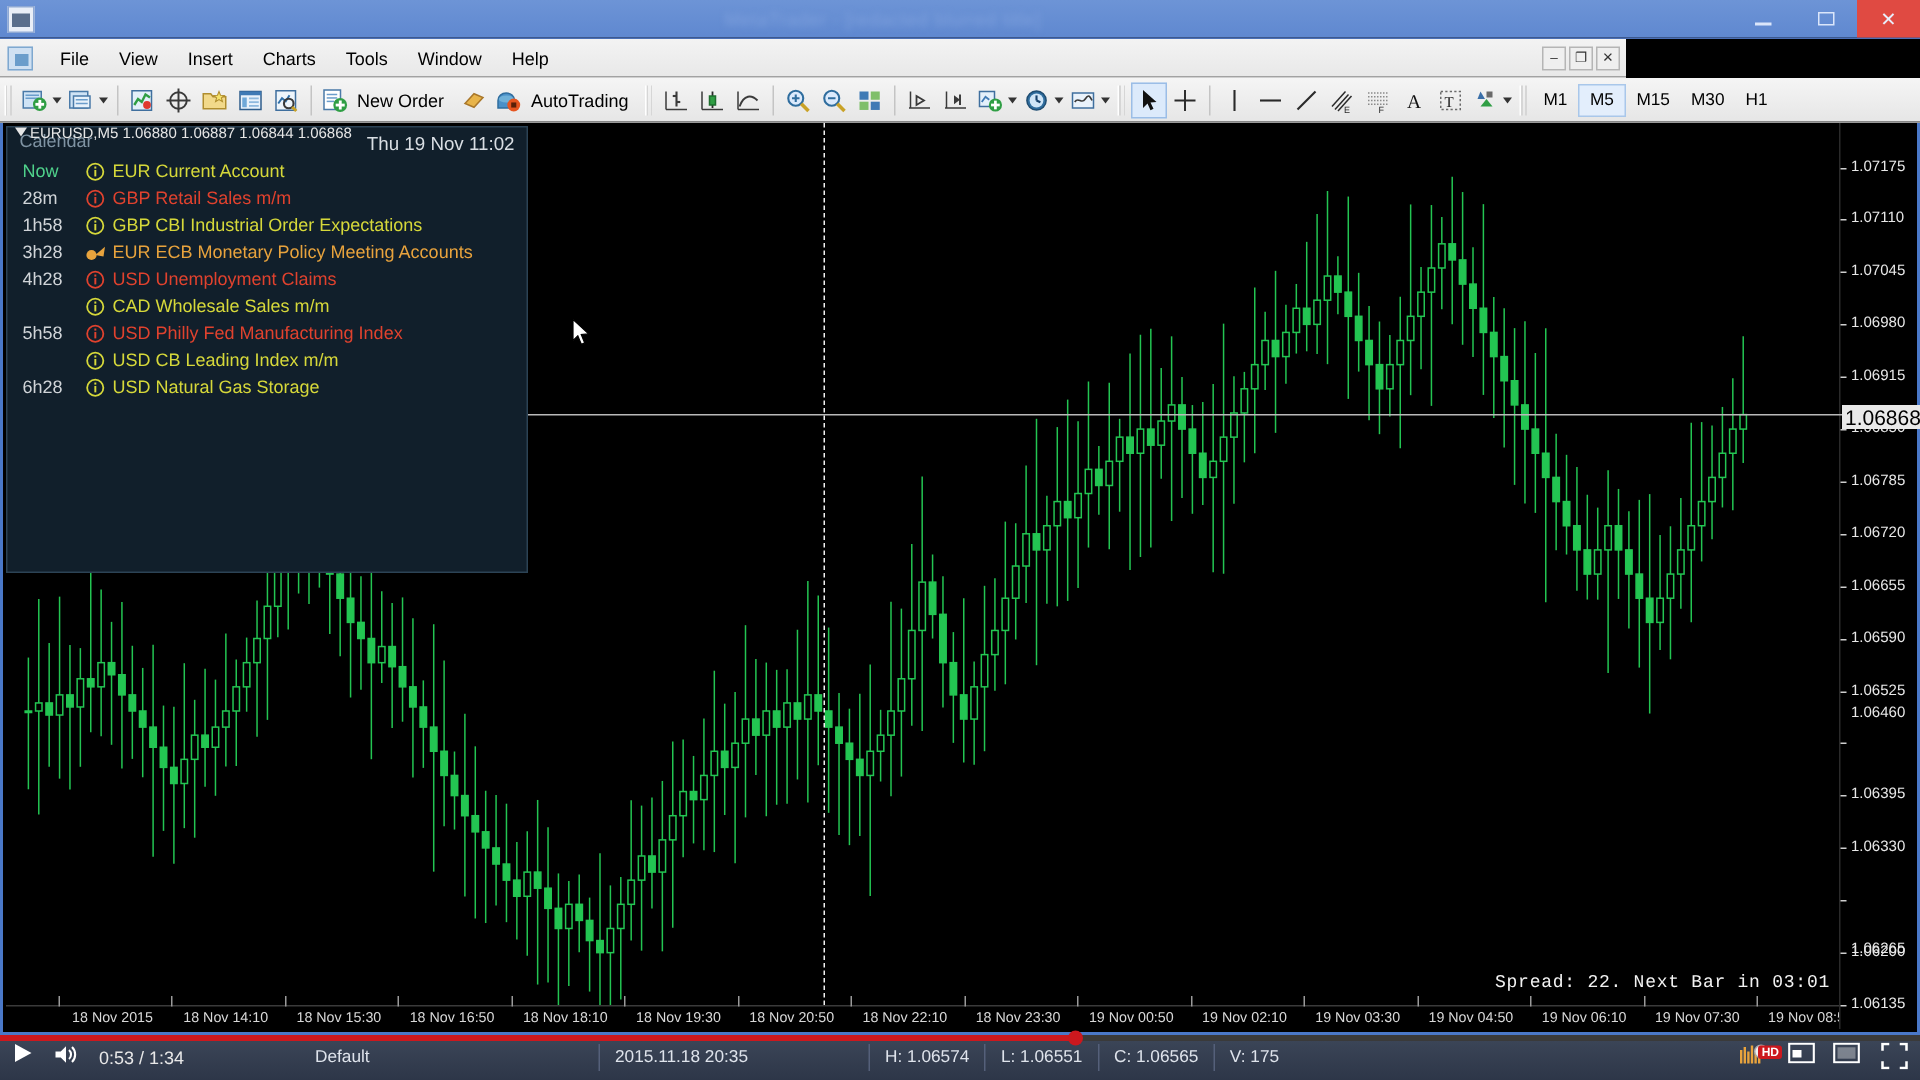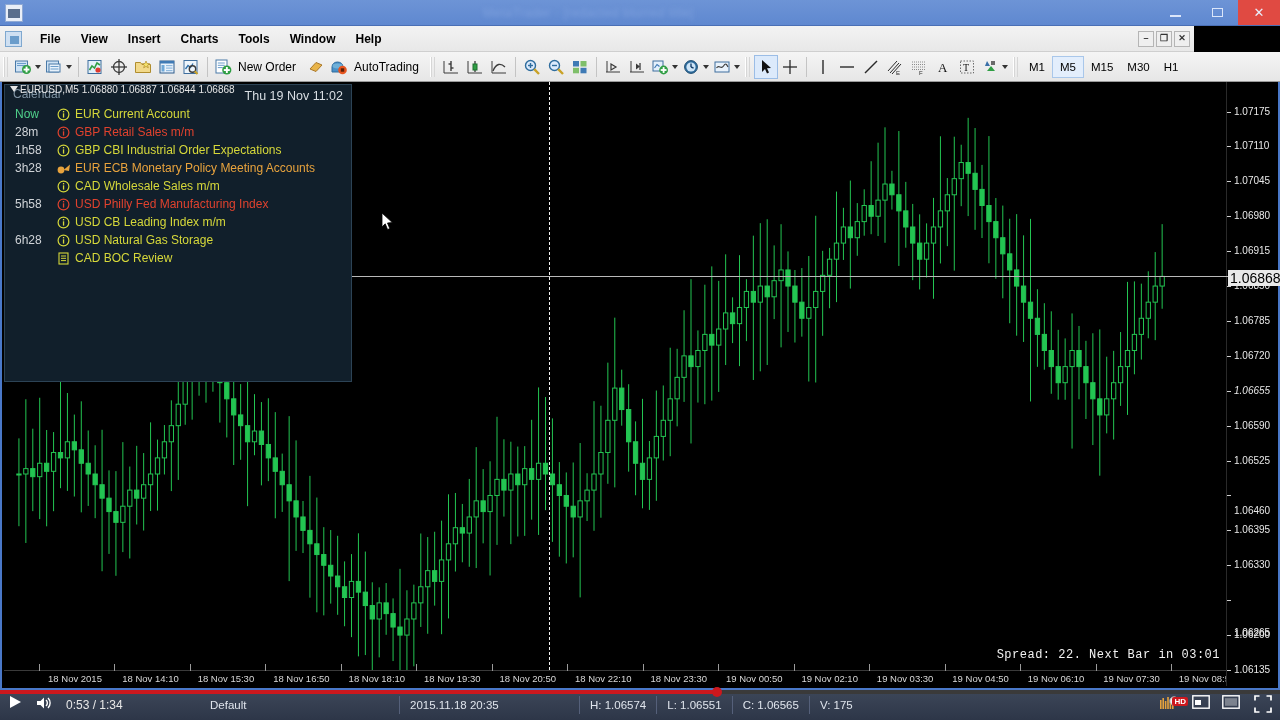--- a/index.html
+++ b/index.html
@@ -31,24 +31,24 @@
   .wbtn{
     width:42px;height:25px;display:flex;align-items:center;justify-content:center;
     color:#e8eefb;font-size:13px;font-family:"Liberation Sans",sans-serif;
   }
   .wbtn.close{ background:#e04a42; }
   .wbtn .dash{width:11px;height:2px;background:#dbe6fa;margin-top:7px;}
   .wbtn .sq{width:11px;height:9px;border:1.5px solid #dbe6fa;}
 
   
   #menubar{
-    position:absolute; left:0; top:26px; width:1194px; height:26px;
+    position:absolute; left:0; top:26px; width:1084px; height:26px;
     background:linear-gradient(#f3f3f3,#e8e8e8);
     border-bottom:1px solid #cfcfcf;
-    display:flex; align-items:center;font-weight:bold;
+    display:flex; align-items:center;
   }
   #mdi-icon{
     width:17px;height:16px;margin:0 8px 0 5px;position:relative;
     background:#cfe0f2;border:1px solid #7fa8cf;
   }
   #mdi-icon::after{content:"";position:absolute;left:4px;top:4px;width:9px;height:8px;background:#6b9dcb;}
   .menu-item{
     padding:4px 10px; font-size:12px; color:#000; cursor:default;
   }
   #mdi-buttons{ margin-left:auto; display:flex; padding-right:4px; gap:2px;}
@@ -953,27 +953,27 @@
       <div class="pl" style="top: 128.247px;">1.06980</div>
       <div class="ptick" style="top: 169.151px;"></div>
       <div class="pl" style="top: 163.151px;">1.06915</div>
       <div class="ptick" style="top: 204.055px;"></div>
       <div class="pl" style="top: 198.055px;">1.06850</div>
       <div class="ptick" style="top: 238.959px;"></div>
       <div class="pl" style="top: 232.959px;">1.06785</div>
       <div class="ptick" style="top: 273.863px;"></div>
       <div class="pl" style="top: 267.863px;">1.06720</div>
       <div class="ptick" style="top: 308.767px;"></div>
-      <div class="pl" style="top: 302.767px; font-style: italic;">1.06655</div>
+      <div class="pl" style="top: 302.767px;">1.06655</div>
       <div class="ptick" style="top: 343.671px;"></div>
       <div class="pl" style="top: 337.671px;">1.06590</div>
       <div class="ptick" style="top: 378.575px;"></div>
       <div class="pl" style="top: 372.575px;">1.06525</div>
       <div class="ptick" style="top: 413.479px;"></div>
-      <div class="pl" style="top: 423px;">1.06460</div>
+      <div class="pl" style="top: 388px;">1.06460</div>
       <div class="ptick" style="top: 448.384px;"></div>
       <div class="pl" style="top: 442.384px;">1.06395</div>
       <div class="ptick" style="top: 483.288px;"></div>
       <div class="pl" style="top: 477.288px;">1.06330</div>
       <div class="ptick" style="top: 518.192px;"></div>
       <div class="pl" style="top: 512.192px; margin-top: 33px;">1.06265</div>
       <div class="ptick" style="top: 553.096px;"></div>
       <div class="pl" style="top: 547.096px;">1.06200</div>
       <div class="ptick" style="top: 588px;"></div>
       <div class="pl" style="top: 582px;">1.06135</div>
@@ -1021,20 +1021,31 @@
           <span class="ctime" style="color:#d0d4d8">3h28</span>
           <span class="cicon">
             <svg width="15" height="13" viewBox="0 0 15 13">
               <circle cx="4" cy="8" r="3.4" fill="#e8a33d"></circle>
               <path d="M6.5 8 L13 2.5 L12 9 Z" fill="#e8a33d"></path>
             </svg>
           </span>
           <span class="ctxt" style="color:#e8a33d">EUR ECB Monetary Policy Meeting Accounts</span>
         </div>
         <div class="crow">
+          <span class="ctime" style="color:#d0d4d8">4h28</span>
+          <span class="cicon">
+            <svg width="13" height="13" viewBox="0 0 13 13">
+              <circle cx="6.5" cy="6.5" r="5.4" fill="none" stroke="#e0422e" stroke-width="1.2"></circle>
+              <rect x="5.9" y="5.3" width="1.3" height="4.3" fill="#e0422e"></rect>
+              <rect x="5.9" y="3" width="1.3" height="1.4" fill="#e0422e"></rect>
+            </svg>
+          </span>
+          <span class="ctxt" style="color:#e0422e">USD Unemployment Claims</span>
+        </div>
+        <div class="crow">
           <span class="ctime" style="color:#d0d4d8"></span>
           <span class="cicon">
             <svg width="13" height="13" viewBox="0 0 13 13">
               <circle cx="6.5" cy="6.5" r="5.4" fill="none" stroke="#d6d83a" stroke-width="1.2"></circle>
               <rect x="5.9" y="5.3" width="1.3" height="4.3" fill="#d6d83a"></rect>
               <rect x="5.9" y="3" width="1.3" height="1.4" fill="#d6d83a"></rect>
             </svg>
           </span>
           <span class="ctxt" style="color:#d6d83a">CAD Wholesale Sales m/m</span>
         </div>
@@ -1063,32 +1074,20 @@
         <div class="crow">
           <span class="ctime" style="color:#d0d4d8">6h28</span>
           <span class="cicon">
             <svg width="13" height="13" viewBox="0 0 13 13">
               <circle cx="6.5" cy="6.5" r="5.4" fill="none" stroke="#d6d83a" stroke-width="1.2"></circle>
               <rect x="5.9" y="5.3" width="1.3" height="4.3" fill="#d6d83a"></rect>
               <rect x="5.9" y="3" width="1.3" height="1.4" fill="#d6d83a"></rect>
             </svg>
           </span>
           <span class="ctxt" style="color:#d6d83a">USD Natural Gas Storage</span>
-        </div>
-        <div class="crow">
-          <span class="ctime" style="color:#d0d4d8"></span>
-          <span class="cicon">
-            <svg width="13" height="13" viewBox="0 0 13 13">
-              <rect x="2" y="1" width="9" height="11" fill="none" stroke="#d6d83a" stroke-width="1.1"></rect>
-              <line x1="4" y1="4" x2="9" y2="4" stroke="#d6d83a"></line>
-              <line x1="4" y1="6.3" x2="9" y2="6.3" stroke="#d6d83a"></line>
-              <line x1="4" y1="8.6" x2="9" y2="8.6" stroke="#d6d83a"></line>
-            </svg>
-          </span>
-          <span class="ctxt" style="color:#d6d83a">CAD BOC Review</span>
         </div>
       </div>
   </div>
 </div>
 
 <div id="statusbar">
   <div class="sb-cell" style="width:200px;visibility:hidden"></div>
   <div class="sb-cell" style="min-width:200px">Default</div>
   <div class="sb-cell" style="min-width:180px">2015.11.18 20:35</div>
   <div class="sb-cell">H: 1.06574</div>

